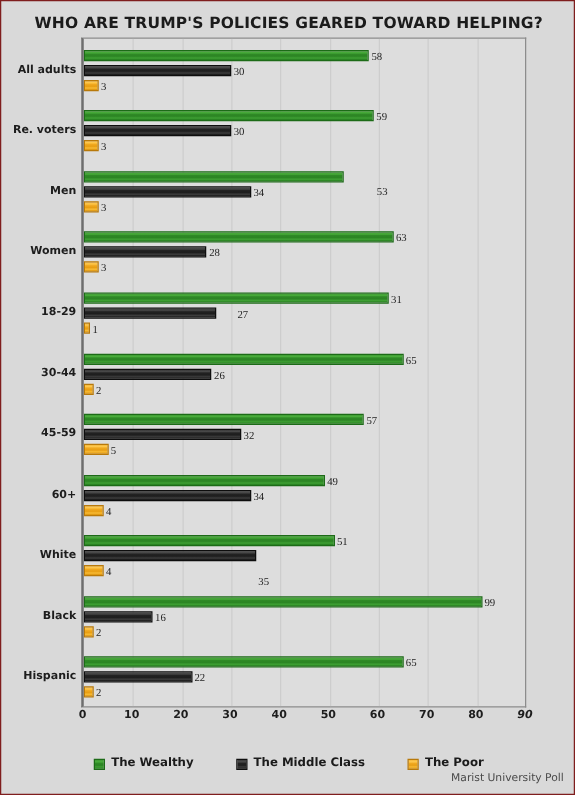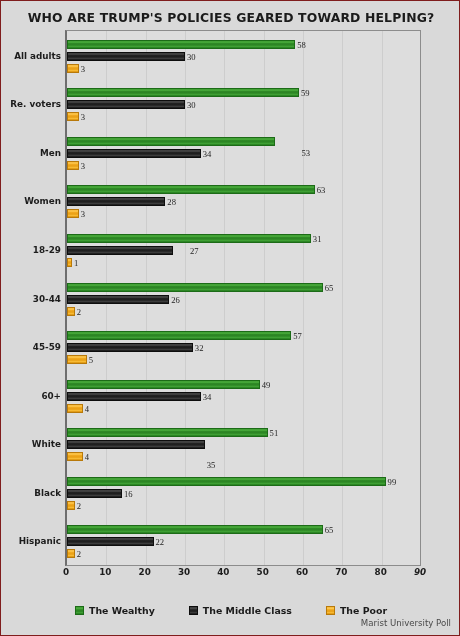--- a/index.html
+++ b/index.html
@@ -88,21 +88,21 @@
     transform:translateX(-50%);
     white-space:nowrap;
   }
 
   
   #legend{
     position:absolute;left:0;top:594px;width:460px;height:20px;
     display:flex;justify-content:center;align-items:center;
     gap:34px;
   }
-  .legend-item{display:flex;align-items:center;gap:5px;margin-top:10px;}
+  .legend-item{display:flex;align-items:flex-end;gap:5px;margin-top:10px;}
   .swatch{
     width:9px;height:9px;display:inline-block;
     box-sizing:border-box;
   }
   .swatch.wealthy{
     background:linear-gradient(to bottom,#3f9a33 0%,#49ad3b 20%,#2f8a26 40%,#2b8423 60%,#3fa034 80%,#237a1d 100%);
     border:1px solid #1c6b17;
   }
   .swatch.middle{
     background:linear-gradient(to bottom,#3a3a3a 0%,#4a4a4a 20%,#222 40%,#1d1d1d 60%,#3d3d3d 80%,#121212 100%);

